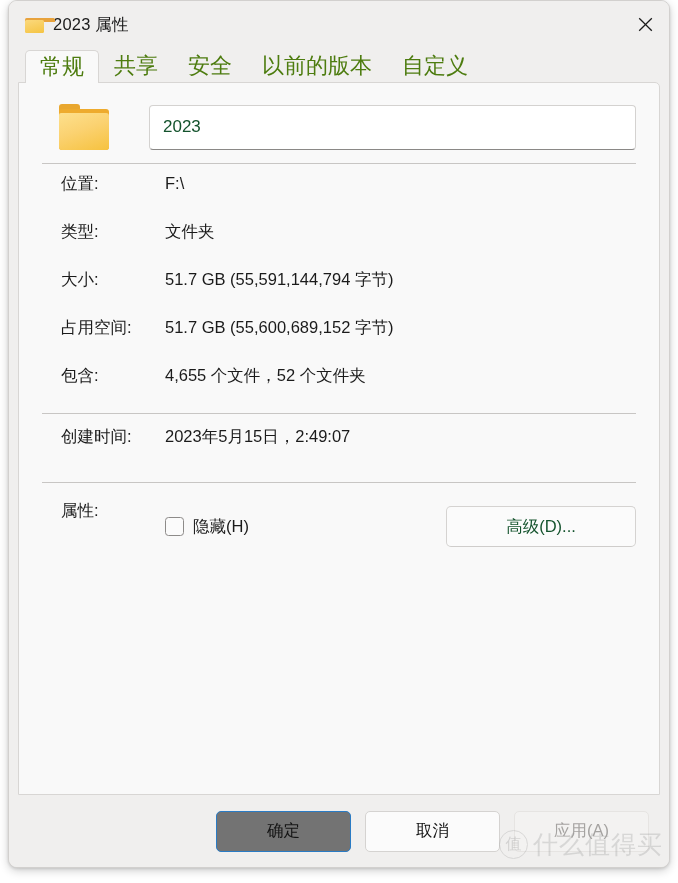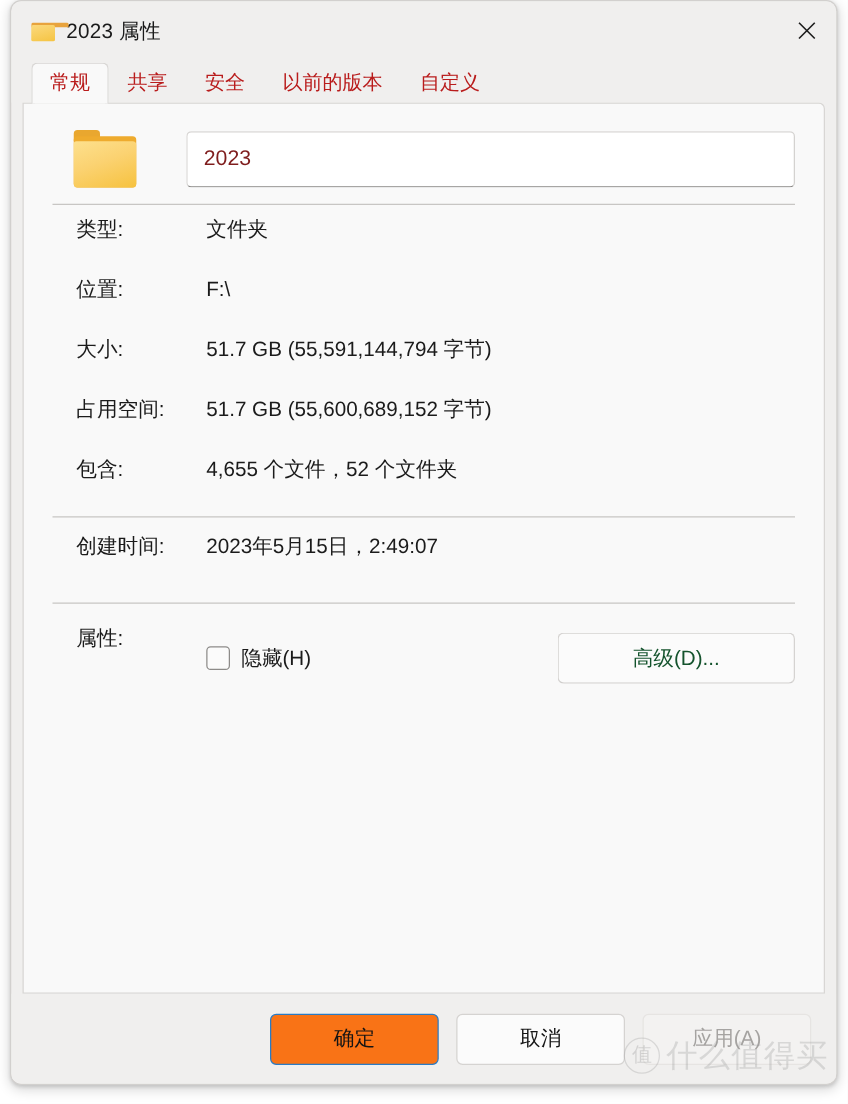--- a/index.html
+++ b/index.html
@@ -97,22 +97,22 @@
     padding-left: 16px;
     background: #f0efee;
     position: relative;
     z-index: 3;
   }
   .tab {
     height: 33px;
     padding: 0 14px;
     display: flex;
     align-items: center;
-    font-size: 16px;
-    color: #b91c1c;
+    font-size: 22px;
+    color: #4d7c0f;
     box-sizing: border-box;
     border: 1px solid transparent;
     border-bottom: none;
     border-radius: 5px 5px 0 0;
     white-space: nowrap;
     position: relative;
   }
   .tab.active {
     background: #f9f9f9;
     border-color: #d8d6d4;
@@ -178,21 +178,21 @@
     height: 45px;
     background: #ffffff;
     border: 1px solid #d4d2d0;
     border-bottom: 1.6px solid #8a8886;
     border-radius: 4px;
     display: flex;
     align-items: center;
     padding: 0 13px;
     box-sizing: border-box;
     font-size: 17px;
-    color: #7f1d1d;
+    color: #14532d;
   }
 
   .divider {
     height: 1px;
     background: #c8c6c4;
     margin: 0 1px;
   }
 
   
   .rows { padding-top: 9px; }
@@ -309,21 +309,21 @@
     width: 135px;
     height: 41px;
     border-radius: 5px;
     font-size: 16.5px;
     display: flex;
     align-items: center;
     justify-content: center;
     box-sizing: border-box;
   }
   .btn.default {
-    background: #f97316;
+    background: #737373;
     border: 1.4px solid #2a7bc4;
     color: #141414;
   }
   .btn.normal {
     background: #fbfbfb;
     border: 1px solid #d5d3d1;
     color: #141414;
   }
   .btn.disabled {
     background: #f3f2f1;
@@ -410,26 +410,26 @@
       </span>
       <div class="name-field">
         <span>2023</span>
       </div>
     </div>
 
     <div class="divider"></div>
 
     <div class="rows">
       <div class="prop-row">
+        <span class="prop-label">位置:</span>
+        <span class="prop-value">F:\</span>
+      </div>
+      <div class="prop-row">
         <span class="prop-label">类型:</span>
         <span class="prop-value">文件夹</span>
-      </div>
-      <div class="prop-row">
-        <span class="prop-label">位置:</span>
-        <span class="prop-value">F:\</span>
       </div>
       <div class="prop-row">
         <span class="prop-label">大小:</span>
         <span class="prop-value">51.7 GB (55,591,144,794 字节)</span>
       </div>
       <div class="prop-row">
         <span class="prop-label">占用空间:</span>
         <span class="prop-value">51.7 GB (55,600,689,152 字节)</span>
       </div>
       <div class="prop-row">

